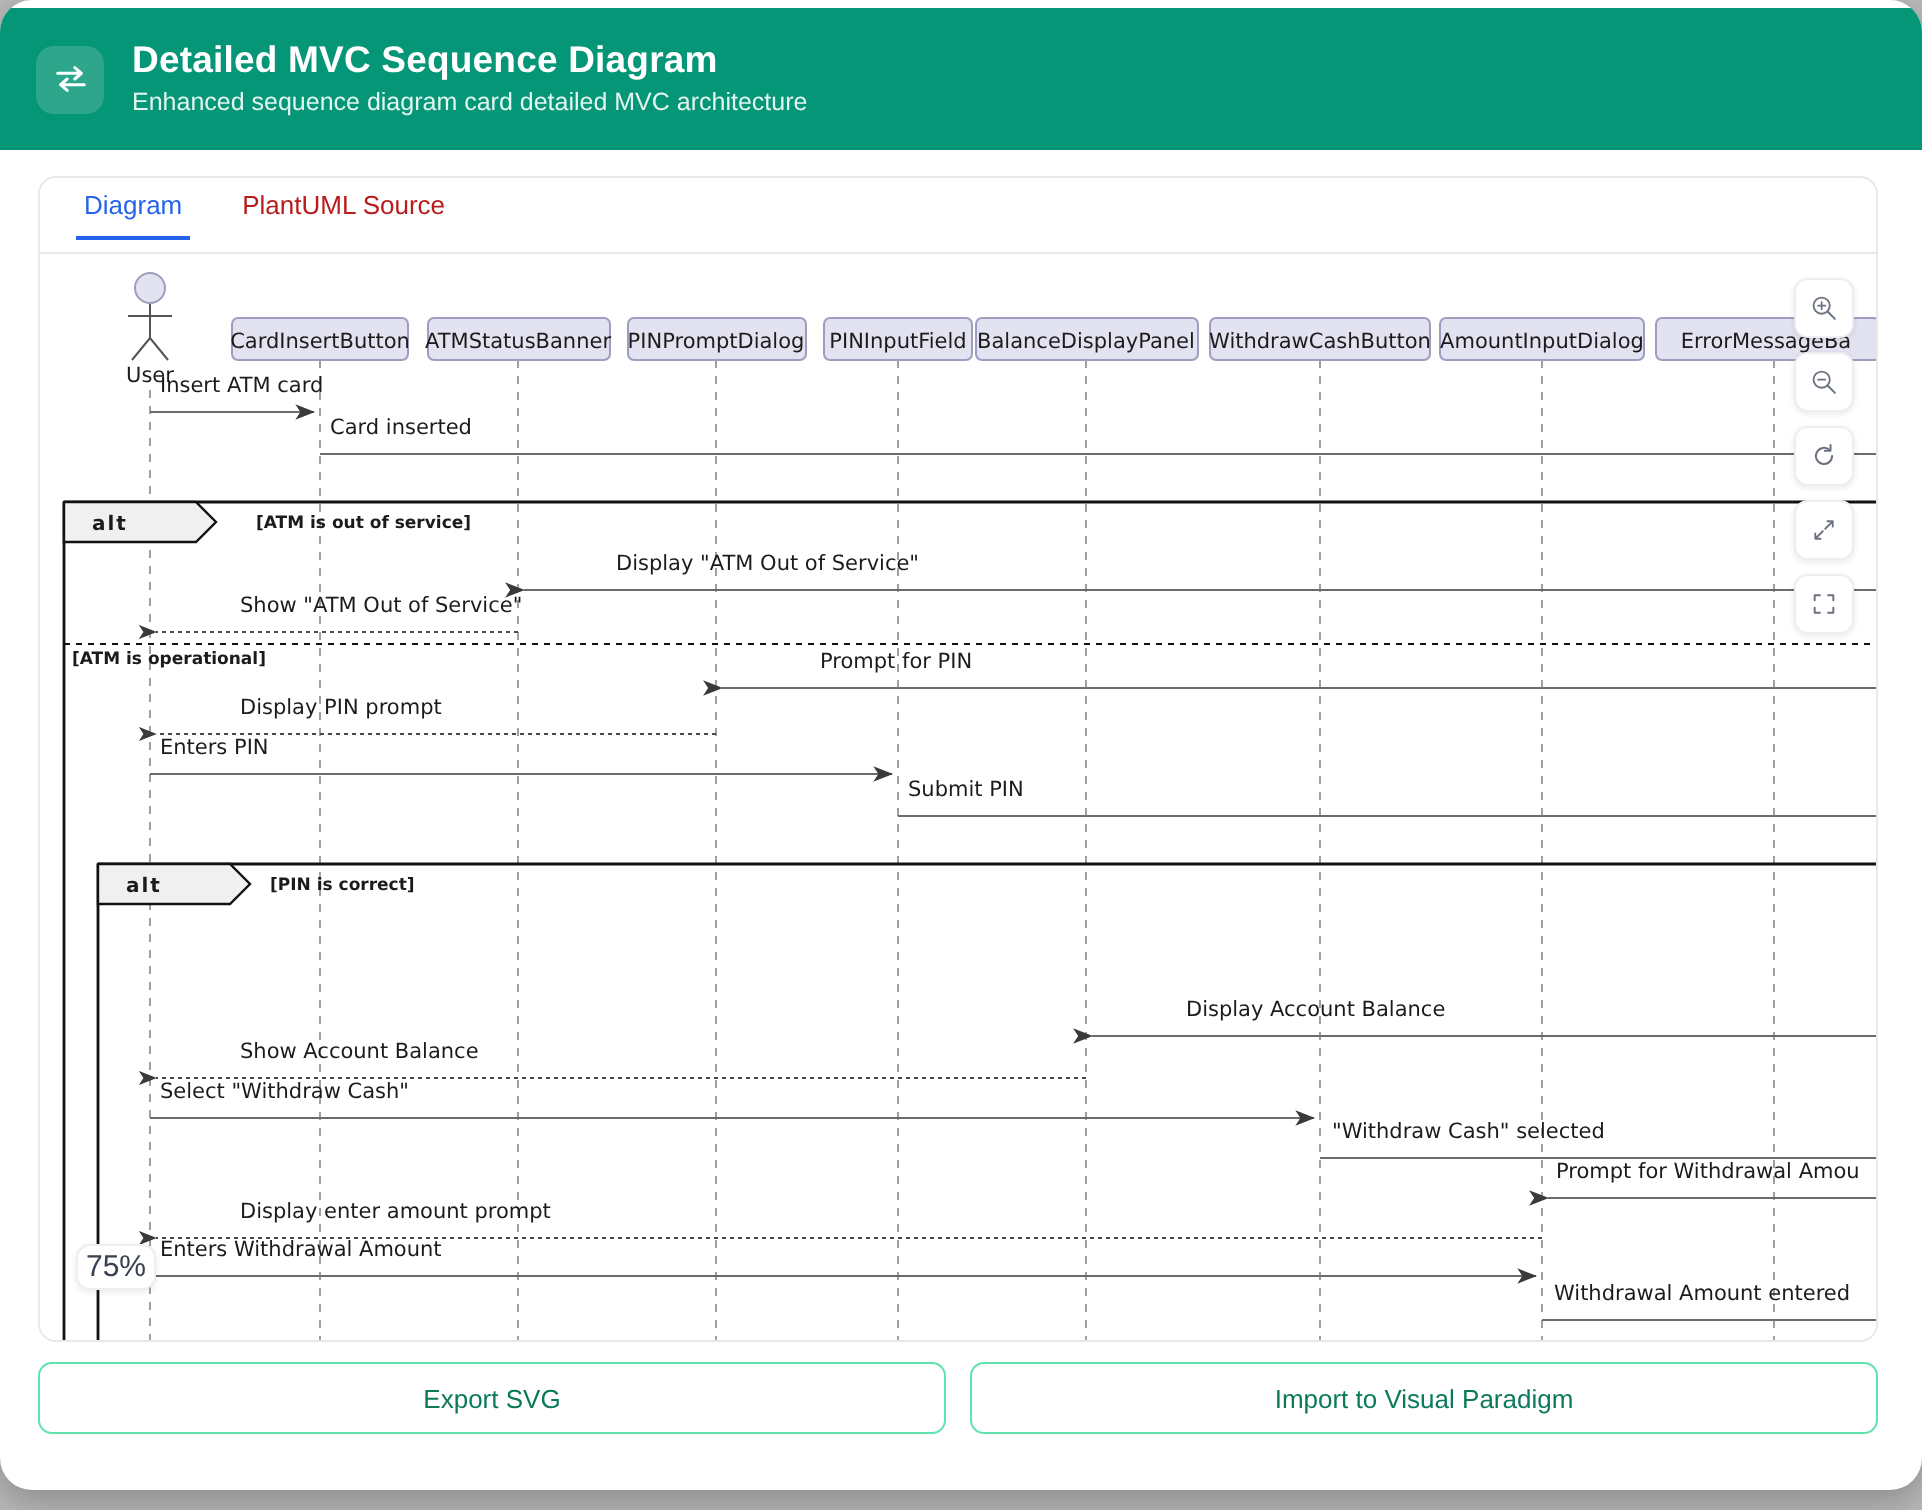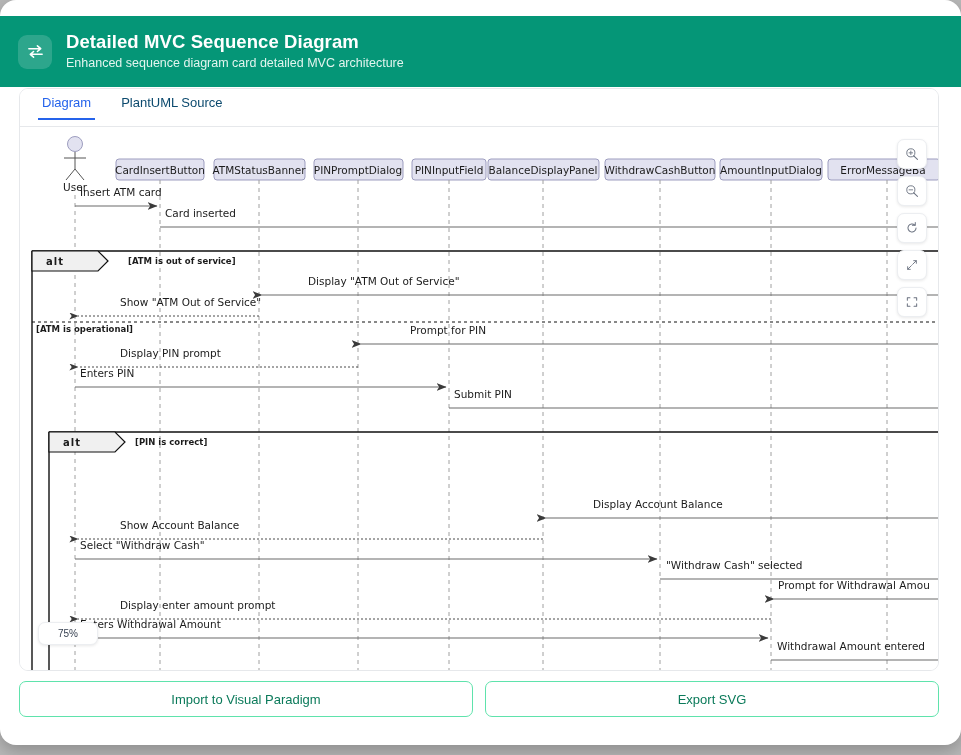--- a/index.html
+++ b/index.html
@@ -9,21 +9,21 @@
     font-family:"Liberation Sans",sans-serif;
     -webkit-font-smoothing:antialiased;
   }
   .page{
     position:absolute;left:0;top:0;width:961px;height:745px;
     background:#ffffff;border-radius:16px;overflow:hidden;
     box-shadow:0 6px 18px rgba(0,0,0,.25);
   }
   
   .hdr{
-    position:absolute;left:0;top:16px;width:961px;height:71px;
+    position:absolute;left:0;top:4px;width:961px;height:71px;
     background:#059677;
     display:flex;align-items:center;gap:14px;padding-left:18px;box-sizing:border-box;
   }
   .hdr-ico{
     width:34px;height:34px;border-radius:9px;background:rgba(255,255,255,.16);
     display:flex;align-items:center;justify-content:center;flex:none;
   }
   .hdr-txt{display:flex;flex-direction:column;justify-content:center;}
   .hdr-title{color:#fff;font-size:18.5px;font-weight:bold;letter-spacing:.1px;line-height:22px;}
   .hdr-sub{color:#e3f5ef;font-size:12.5px;line-height:18px;margin-top:1px;}
@@ -31,21 +31,21 @@
   .card{
     position:absolute;left:19px;top:88px;width:920px;height:583px;
     background:#fff;border:1px solid #e6e8eb;border-radius:9px;box-sizing:border-box;
     overflow:hidden;
   }
   .tabs{
     height:38px;border-bottom:1px solid #e6e8eb;display:flex;align-items:center;
     padding-left:18px;box-sizing:border-box;gap:22px;background:#fff;
   }
   .tab{
-    font-size:13px;color:#0c4a6e;padding:0 4px 8px 4px;cursor:pointer;
+    font-size:13px;color:#b91c1c;padding:0 4px 8px 4px;cursor:pointer;
     border-bottom:2px solid transparent;line-height:14px;
   }
   .tab.active{color:#2563eb;border-bottom-color:#2563eb;}
   
   .viewport{
     position:relative;width:918px;height:544px;background:#fff;overflow:hidden;
   }
   .diagram-stage{position:absolute;left:0;top:0;width:918px;height:544px;}
   svg.seq{position:absolute;left:0;top:0;}
   
@@ -53,21 +53,21 @@
     position:absolute;right:11px;top:12px;display:flex;flex-direction:column;gap:7px;z-index:6;
   }
   .tbtn{
     width:28px;height:28px;border-radius:7px;background:#fff;border:1px solid #eceef1;
     display:flex;align-items:center;justify-content:center;cursor:pointer;
     box-shadow:0 1px 3px rgba(0,0,0,.09);
   }
   .zoom-badge{
     position:absolute;left:18px;bottom:26px;z-index:6;
     background:#fff;border:1px solid #eceef1;border-radius:7px;
-    font-size:10px;color:#374151;padding:4px 19px;line-height:13px;
+    font-size:15px;color:#374151;padding:4px 4px;line-height:13px;
     box-shadow:0 1px 3px rgba(0,0,0,.09);
   }
   
   .foot{
     position:absolute;left:19px;top:681px;width:920px;height:36px;display:flex;gap:12px;
   }
   .fbtn{
     flex:1;border:1px solid #5fe3ac;border-radius:7px;background:#fff;
     display:flex;align-items:center;justify-content:center;
     font-size:13px;color:#0b7a5a;cursor:pointer;
@@ -311,17 +311,17 @@
           <g>
             <text class="msg" x="757" y="523">Withdrawal Amount entered</text>
             <path class="solidmsg" d="M751 533 H918"></path>
           </g>
         </svg>
       </div>
     </div>
   </div>
 
   <div class="foot">
+    <div class="fbtn">Export SVG</div>
     <div class="fbtn">Import to Visual Paradigm</div>
-    <div class="fbtn">Export SVG</div>
   </div>
 
 </div>
 
 </body></html>

